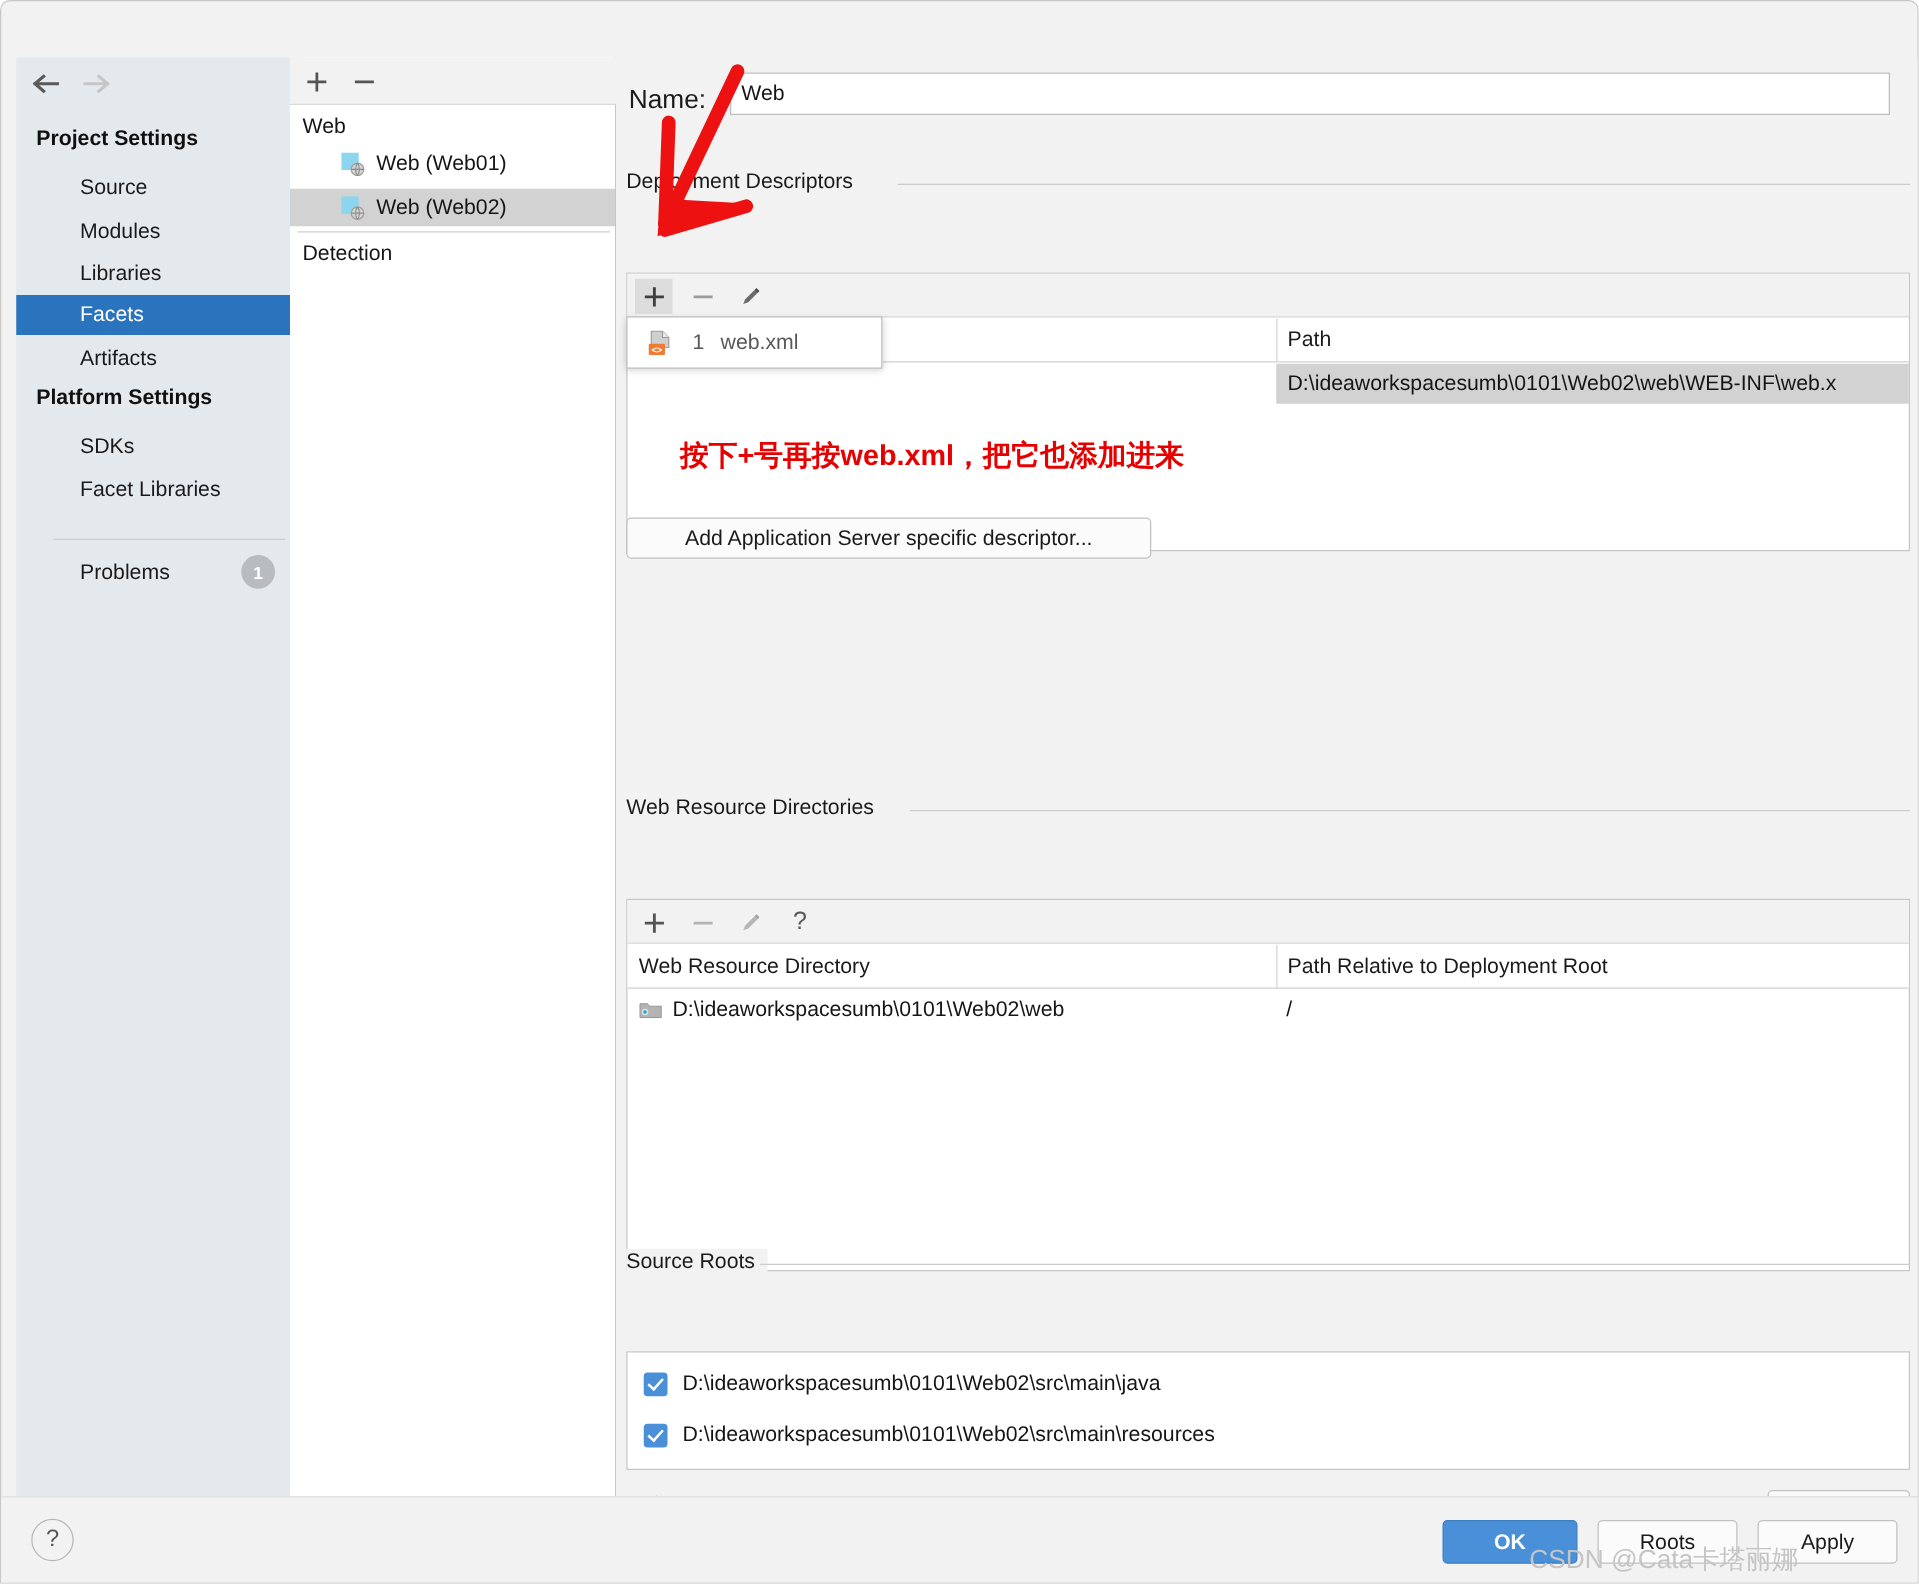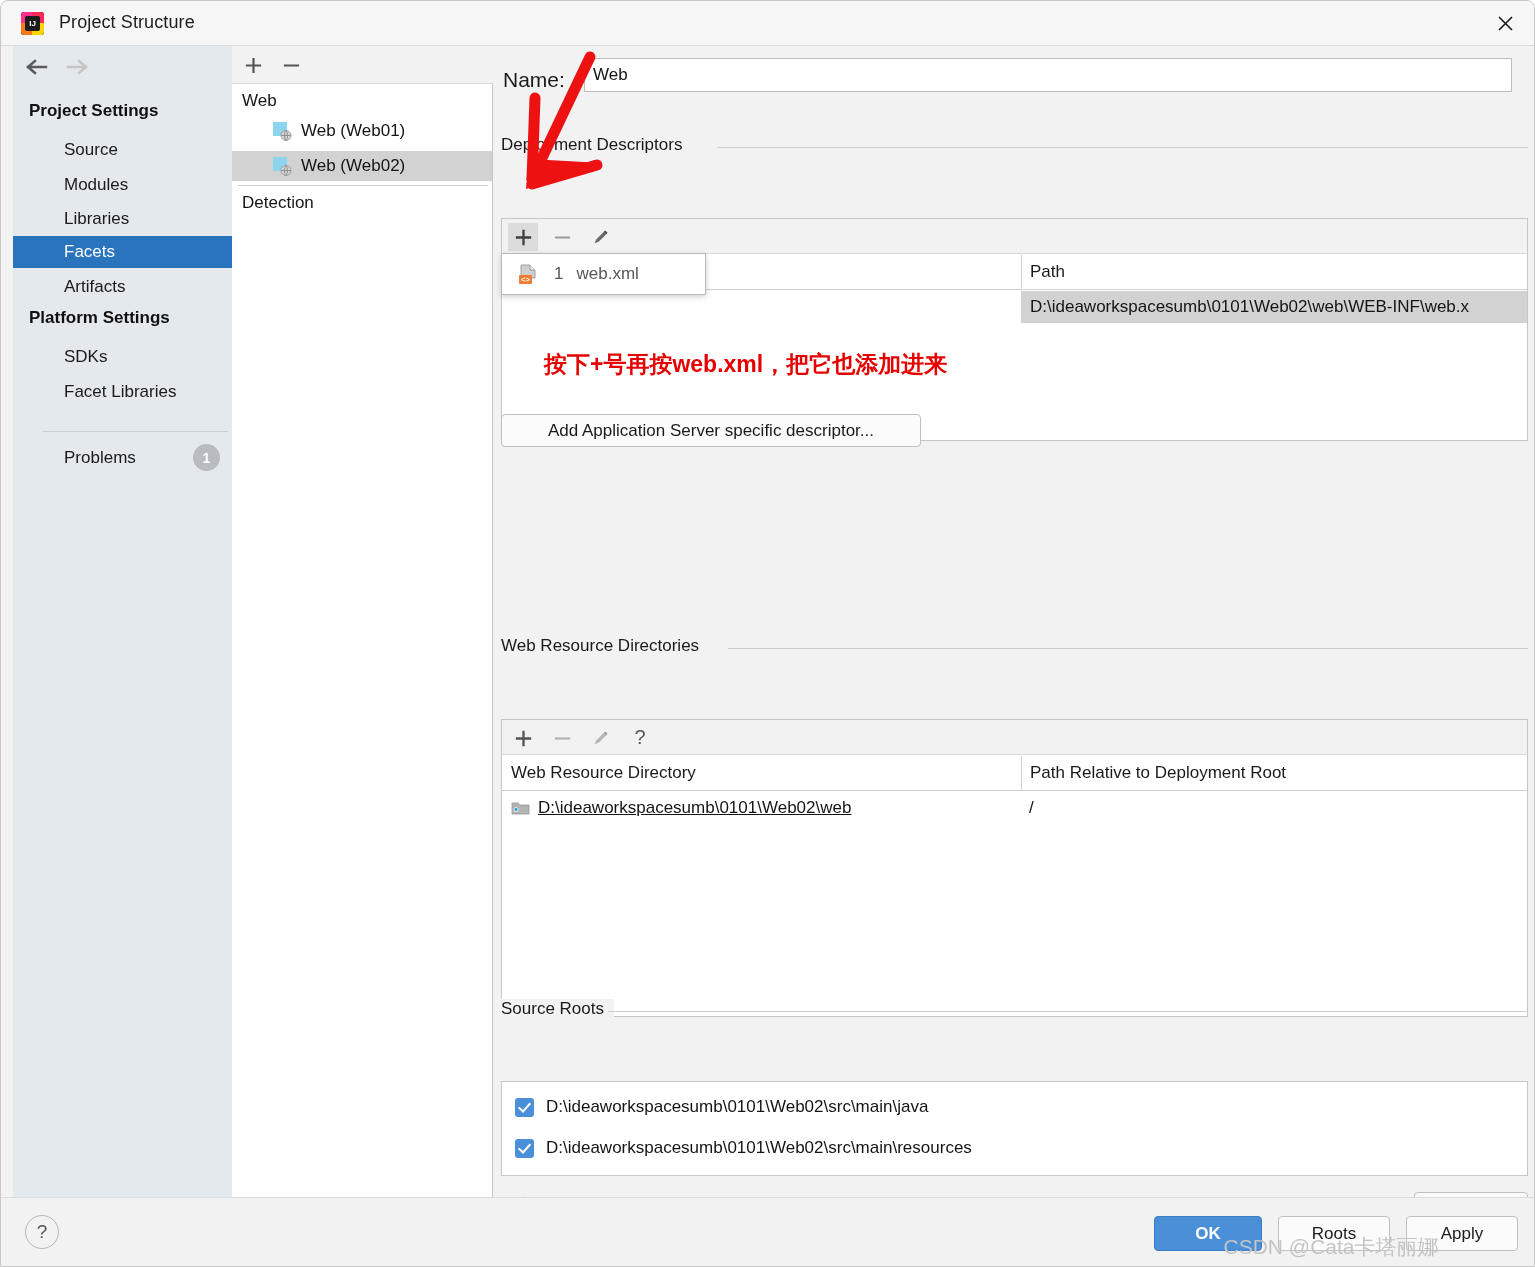--- a/index.html
+++ b/index.html
@@ -330,21 +330,20 @@
   .wr-row {
     position: absolute; left: 0; top: 72px;
     width: 1025px; height: 31px;
     font-size: 17px; color: #151515;
   }
   .wr-cell-a {
     position: absolute; left: 9px; top: 0;
     height: 31px;
     display: flex; align-items: center;
     white-space: nowrap;
-    text-decoration: underline;
   }
   .wr-cell-b {
     position: absolute; left: 527px; top: 0;
     height: 31px;
     display: flex; align-items: center;
     white-space: nowrap;
   }
   .foldericon {
     position: relative;
     width: 19px; height: 16px;
@@ -482,39 +481,20 @@
     width: 1535px; height: 1267px;
     pointer-events: none;
     z-index: 50;
   }
 </style>
 </head>
 <body>
 
 <div class="window">
 
-  <div class="titlebar">
-    <div class="titlebar-icon">
-      <svg width="23" height="23" viewBox="0 0 23 23">
-        <rect x="0" y="0" width="23" height="23" fill="#1b1b1b" rx="3"></rect>
-        <rect x="0" y="0" width="11" height="11" fill="#ff318c"></rect>
-        <rect x="11" y="0" width="12" height="11" fill="#fe2857"></rect>
-        <rect x="0" y="11" width="11" height="12" fill="#f97a12"></rect>
-        <rect x="11" y="11" width="12" height="12" fill="#ffd500"></rect>
-        <rect x="4" y="4" width="15" height="15" fill="#1b1b1b" rx="2"></rect>
-        <text x="11.5" y="14" font-size="8" fill="#ffffff" text-anchor="middle" font-family="'Liberation Sans',sans-serif" font-weight="bold">IJ</text>
-      </svg>
-    </div>
-    <div class="titlebar-title">Project Structure</div>
-    <div class="titlebar-close">
-      <svg width="17" height="17" viewBox="0 0 17 17">
-        <path d="M2 2 L15 15 M15 2 L2 15" stroke="#1a1a1a" stroke-width="1.6" fill="none"></path>
-      </svg>
-    </div>
-  </div>
 
   <div class="sidebar">
     <div class="navrow">
       <div class="nav-back">
         <svg width="26" height="22" viewBox="0 0 26 22">
           <path d="M4 11 L11 5 M4 11 L11 17 M4 11 L22 11" stroke="#5a5a5a" stroke-width="2.4" fill="none" stroke-linecap="square"></path>
         </svg>
       </div>
       <div class="nav-fwd">
         <svg width="26" height="22" viewBox="0 0 26 22">

